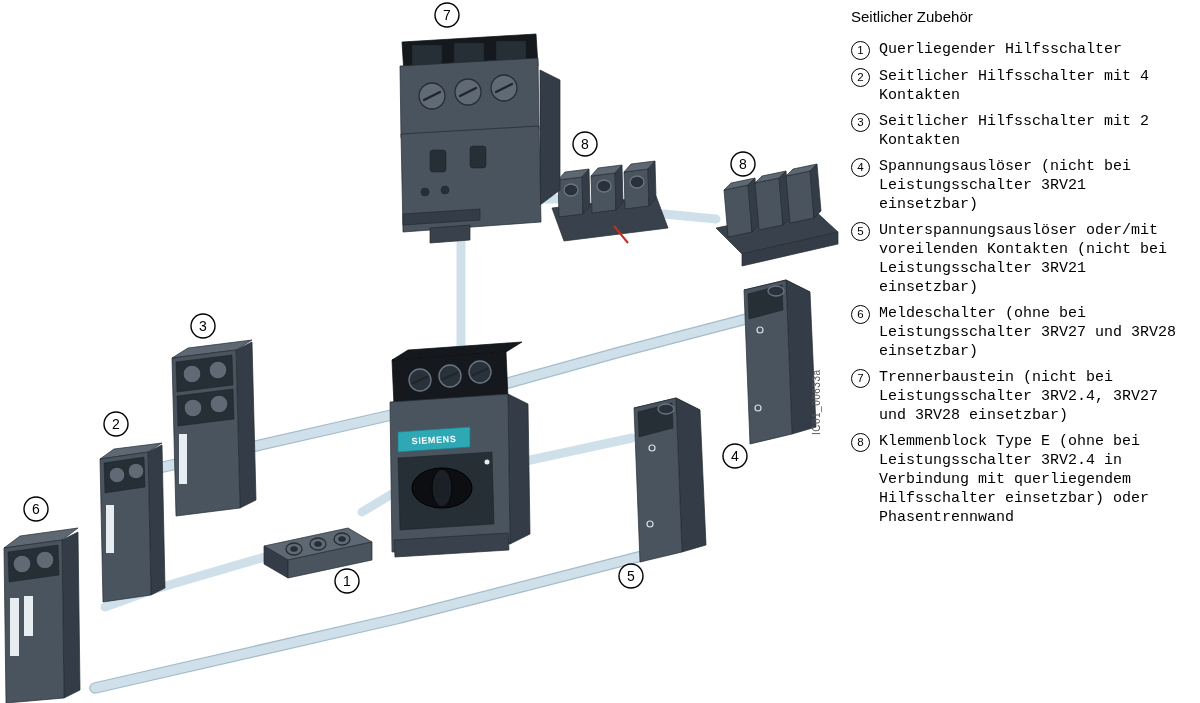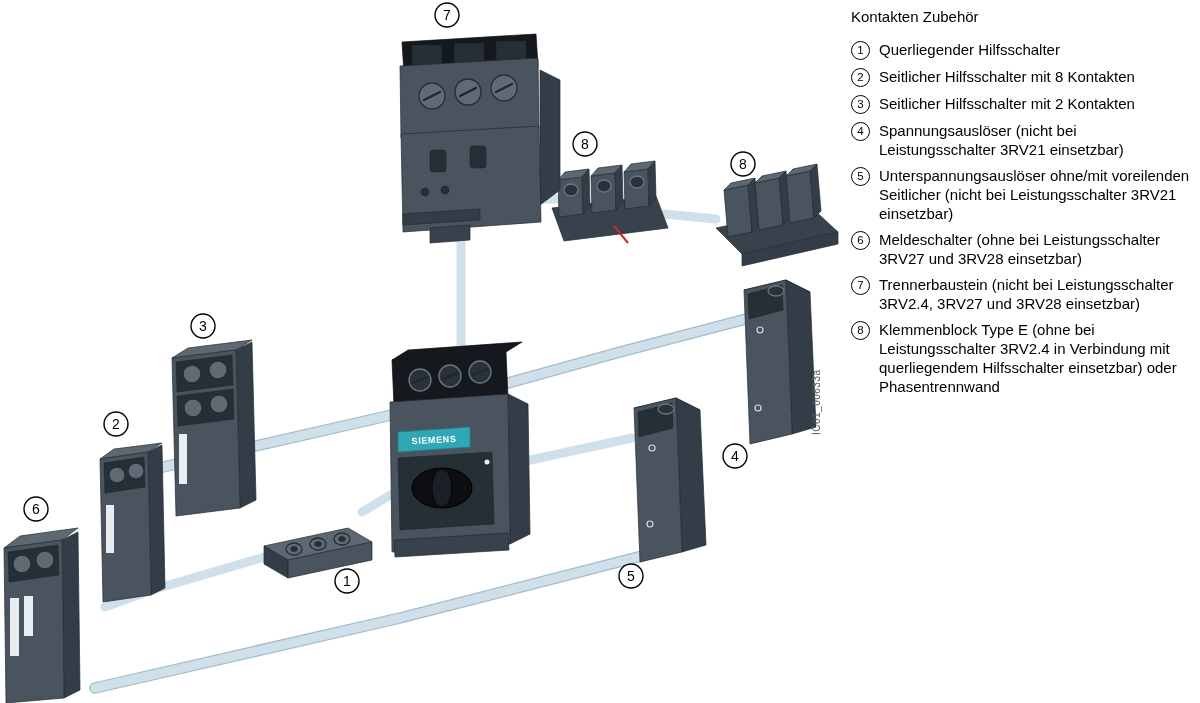--- a/index.html
+++ b/index.html
@@ -38,21 +38,21 @@
 
   .figure-code{font-size:10px;fill:#555;letter-spacing:.5px;}
   .brand-text{font-size:9px;font-weight:bold;fill:#fff;letter-spacing:.6px;text-anchor:middle;}
 
   
   .legend{position:absolute;left:851px;top:8px;width:340px;}
   .legend-title{font-size:15px;font-weight:normal;margin:0 0 15px 0;}
   .legend-item{display:flex;gap:9px;margin-bottom:7px;font-size:15px;line-height:19px;}
   .lnum{flex:0 0 auto;width:17px;height:17px;border:1px solid #000;border-radius:50%;
         display:flex;align-items:center;justify-content:center;font-size:11.5px;margin-top:1px;}
-  .ltext{flex:1;}
+  .ltext{flex:1;font-family:Liberation Mono, monospace;}
 </style>
 </head>
 <body>
 
 <div class="stage">
 <svg width="850" height="703" viewBox="0 0 850 703">
 
   <g>
     <polyline class="pipe" points="461,240 461,352"></polyline>
     <polyline class="pipe" points="536,199 558,199"></polyline>
@@ -262,41 +262,41 @@
       <circle cx="735" cy="456" r="12"></circle>
       <text x="735" y="461">4</text>
     </g>
   </g>
 
   <text class="figure-code" transform="translate(820,435) rotate(-90)">IC01_00633a</text>
 </svg>
 </div>
 
 <div class="legend">
-  <p class="legend-title">Kontakten Zubehör</p>
+  <p class="legend-title">Seitlicher Zubehör</p>
 
   <div class="legend-item">
     <span class="lnum">1</span>
     <span class="ltext">Querliegender Hilfsschalter</span>
   </div>
   <div class="legend-item">
     <span class="lnum">2</span>
-    <span class="ltext">Seitlicher Hilfsschalter mit 8 Kontakten</span>
+    <span class="ltext">Seitlicher Hilfsschalter mit 4 Kontakten</span>
   </div>
   <div class="legend-item">
     <span class="lnum">3</span>
     <span class="ltext">Seitlicher Hilfsschalter mit 2 Kontakten</span>
   </div>
   <div class="legend-item">
     <span class="lnum">4</span>
     <span class="ltext">Spannungsauslöser (nicht bei Leistungsschalter 3RV21 einsetzbar)</span>
   </div>
   <div class="legend-item">
     <span class="lnum">5</span>
-    <span class="ltext">Unterspannungsauslöser ohne/mit voreilenden Seitlicher (nicht bei Leistungsschalter 3RV21 einsetzbar)</span>
+    <span class="ltext">Unterspannungsauslöser oder/mit voreilenden Kontakten (nicht bei Leistungsschalter 3RV21 einsetzbar)</span>
   </div>
   <div class="legend-item">
     <span class="lnum">6</span>
     <span class="ltext">Meldeschalter (ohne bei Leistungsschalter 3RV27 und 3RV28 einsetzbar)</span>
   </div>
   <div class="legend-item">
     <span class="lnum">7</span>
     <span class="ltext">Trennerbaustein (nicht bei Leistungsschalter 3RV2.4, 3RV27 und 3RV28 einsetzbar)</span>
   </div>
   <div class="legend-item">

